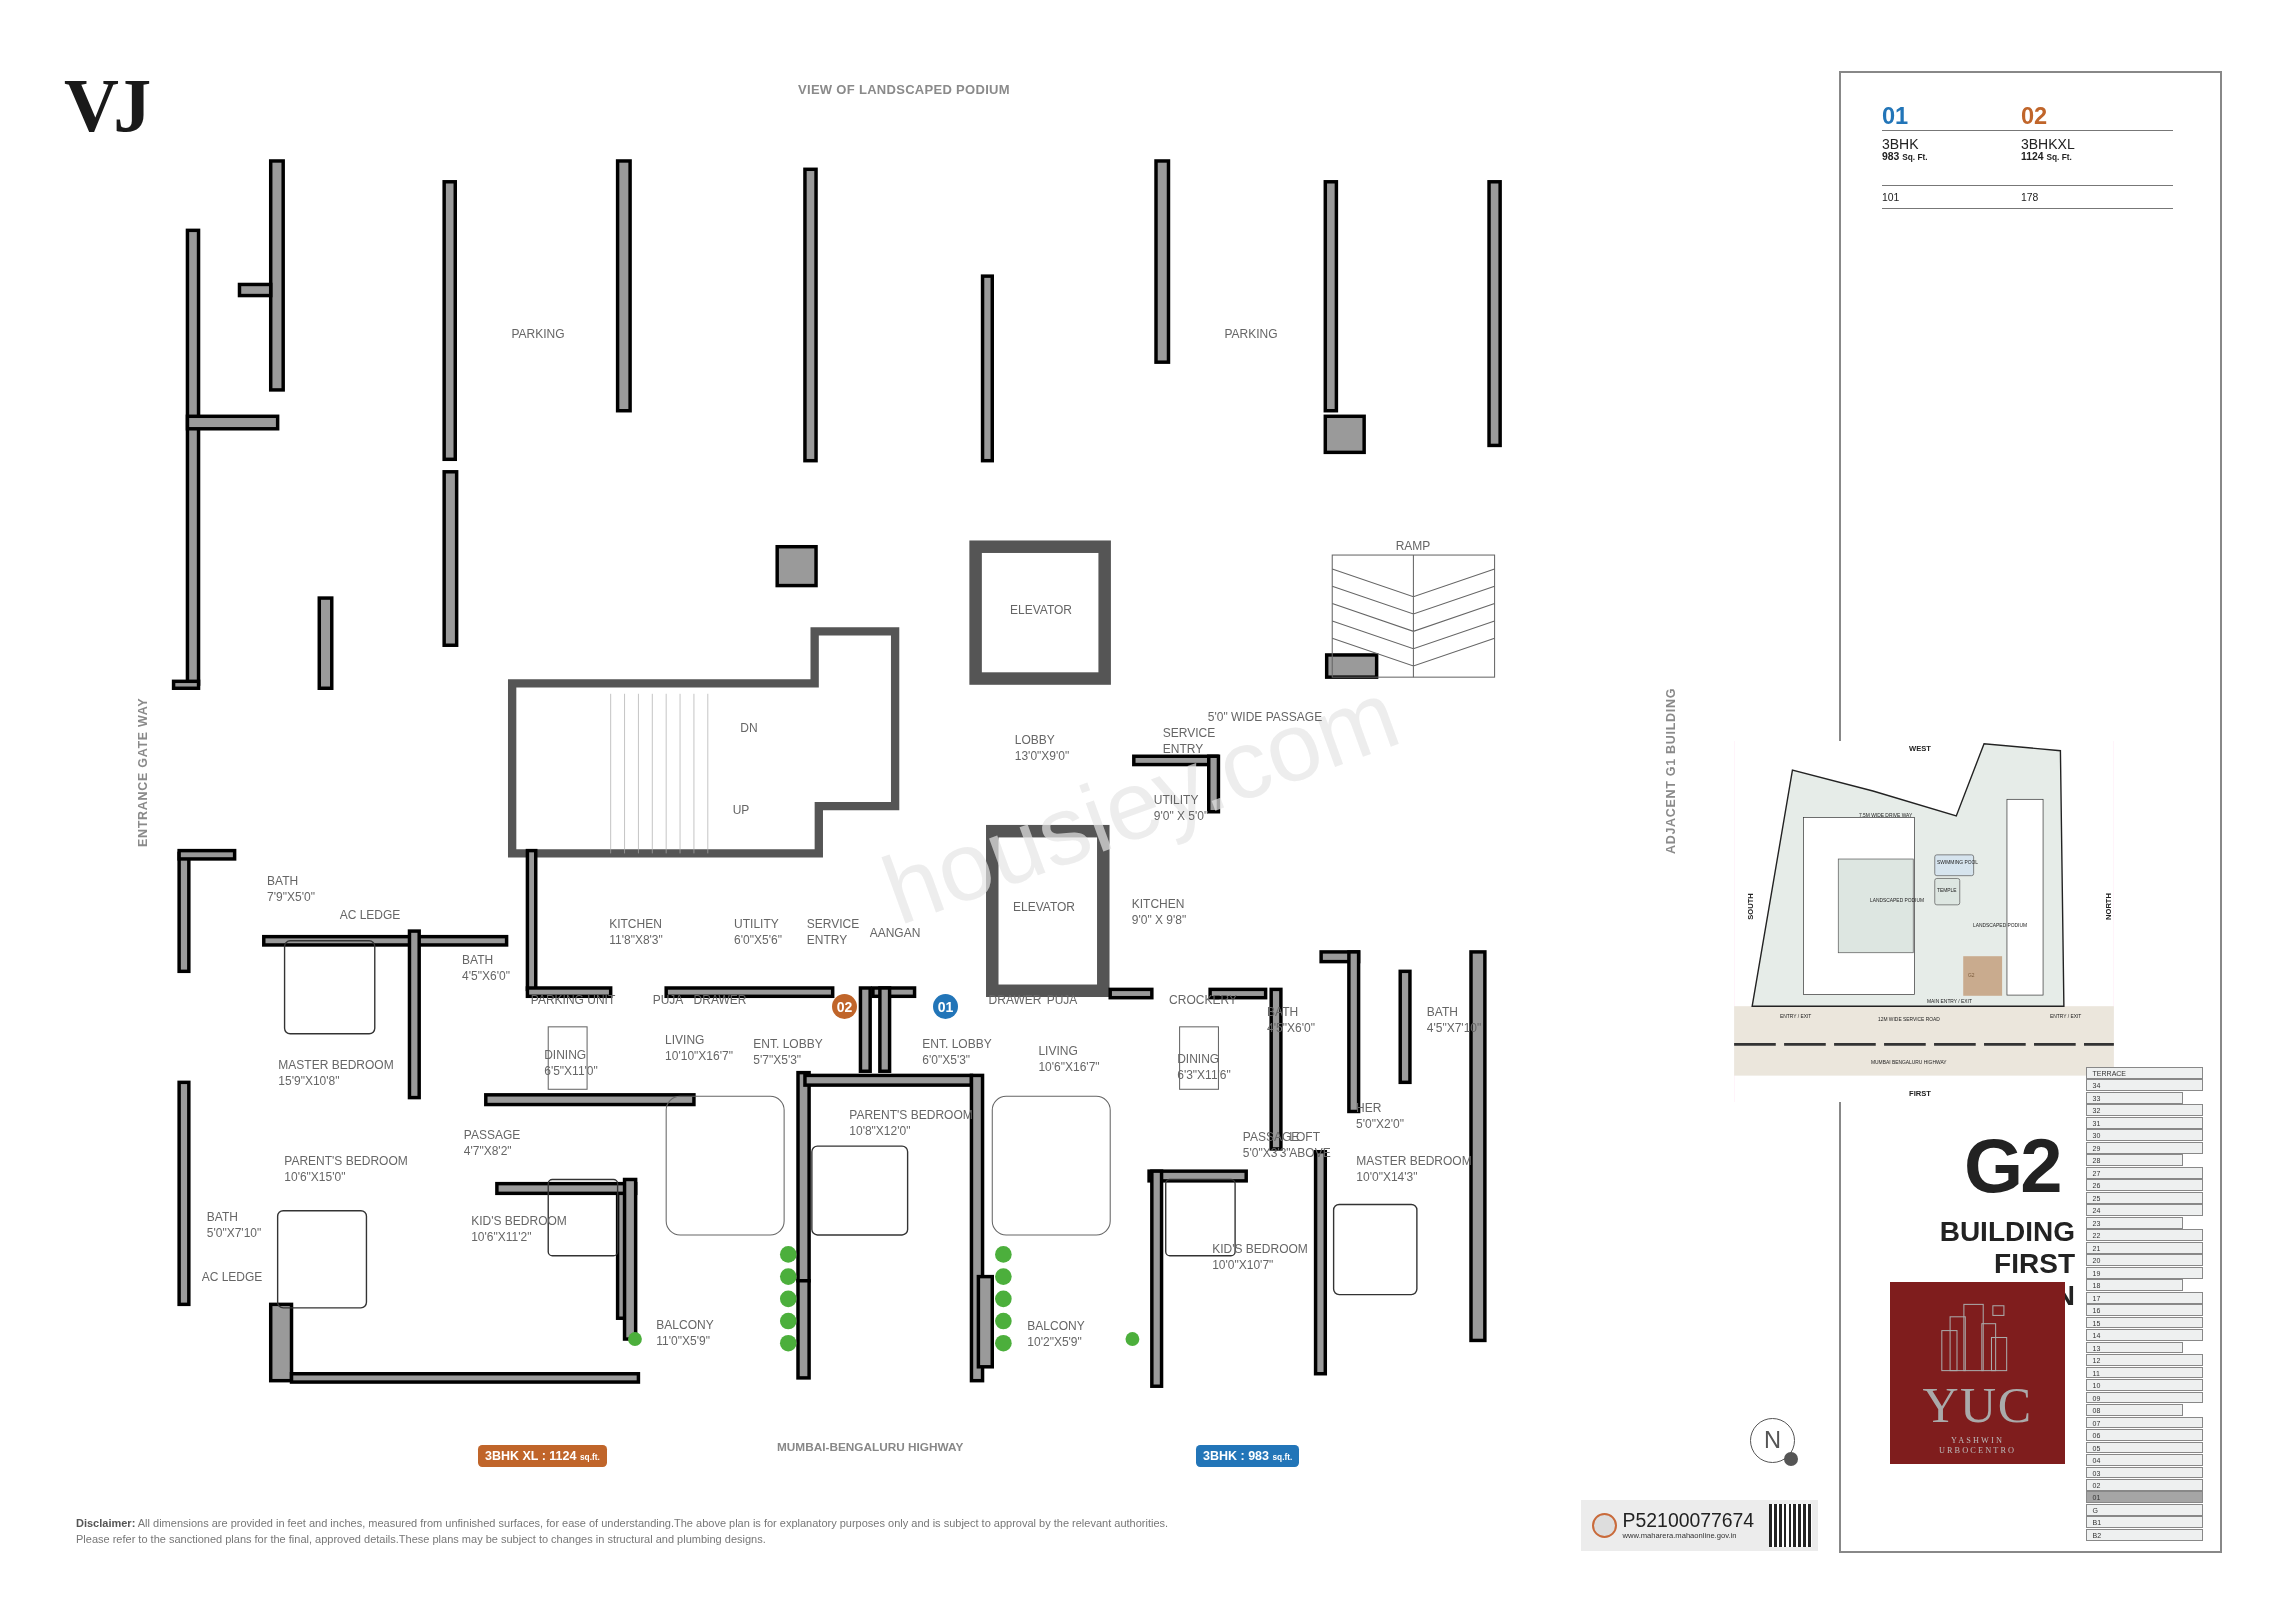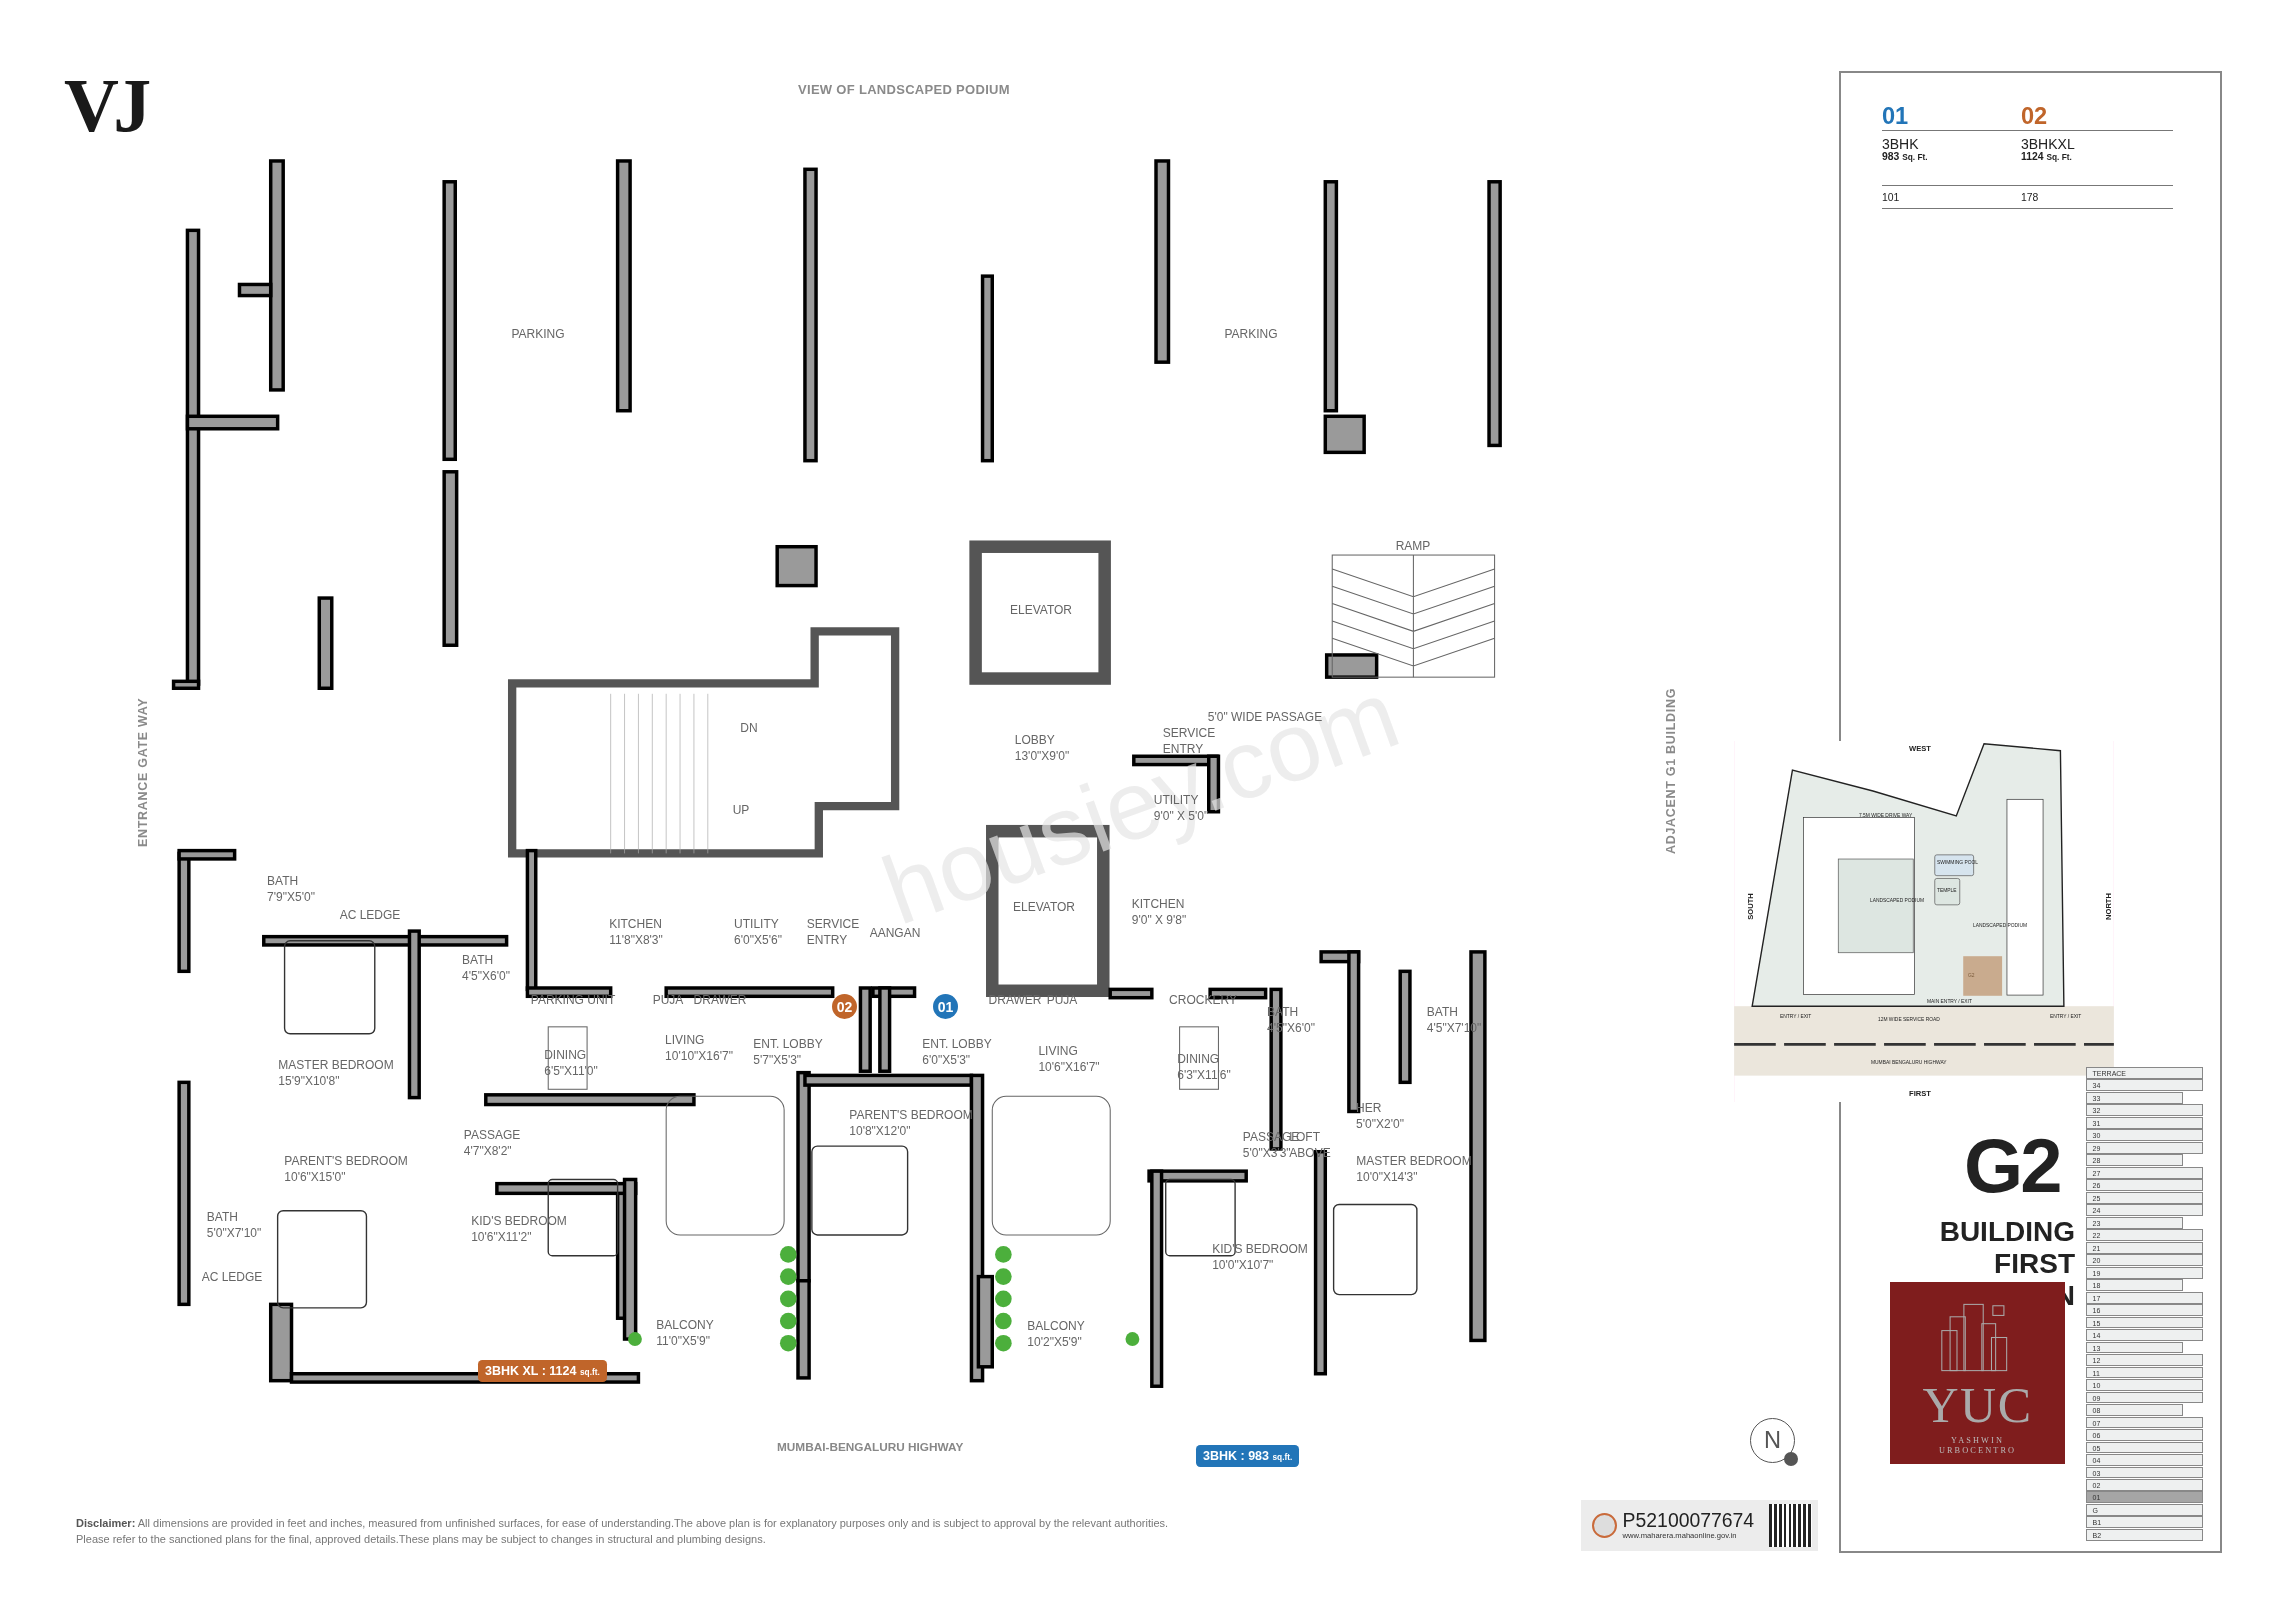--- a/index.html
+++ b/index.html
@@ -208,21 +208,21 @@
     <div class="abs room" style="left: 1310px; top: 1146px;"><span>LOFT</span><br><span>ABOVE</span></div>
     <div class="abs room" style="left: 1414px; top: 1170px;"><span>MASTER BEDROOM</span><br><span>10'0"X14'3"</span></div>
     <div class="abs room" style="left: 911px; top: 1124px;"><span>PARENT'S BEDROOM</span><br><span>10'8"X12'0"</span></div>
     <div class="abs room" style="left: 1260px; top: 1258px;"><span>KID'S BEDROOM</span><br><span>10'0"X10'7"</span></div>
     <div class="abs room" style="left: 1056px; top: 1335px;"><span>BALCONY</span><br><span>10'2"X5'9"</span></div>
   </div>
 
 <div class="abs unit-badge" style="left:832px;top:994px;background:#c0652a;">02</div>
 <div class="abs unit-badge" style="left:933px;top:994px;background:#2275b8;">01</div>
 
-<div class="abs legend-pill" style="left:478px;top:1360px;background:#c0652a;"><span>3BHK XL : 1124</span> <small>sq.ft.</small></div>
+<div class="abs legend-pill" style="left:478px;top:1445px;background:#c0652a;"><span>3BHK XL : 1124</span> <small>sq.ft.</small></div>
 <div class="abs legend-pill" style="left:1196px;top:1445px;background:#2275b8;"><span>3BHK : 983</span> <small>sq.ft.</small></div>
 <div class="abs highway">MUMBAI-BENGALURU HIGHWAY</div>
 
 <div class="abs disclaimer">
   <b>Disclaimer:</b><span> All dimensions are provided in feet and inches, measured from unfinished surfaces, for ease of understanding.The above plan is for explanatory purposes only and is subject to approval by the relevant authorities.</span><br><span>Please refer to the sanctioned plans for the final, approved details.These plans may be subject to changes in structural and plumbing designs.</span>
 </div>
 
 <div class="abs compass">
     <span>N</span>
     <div class="dot"></div>

